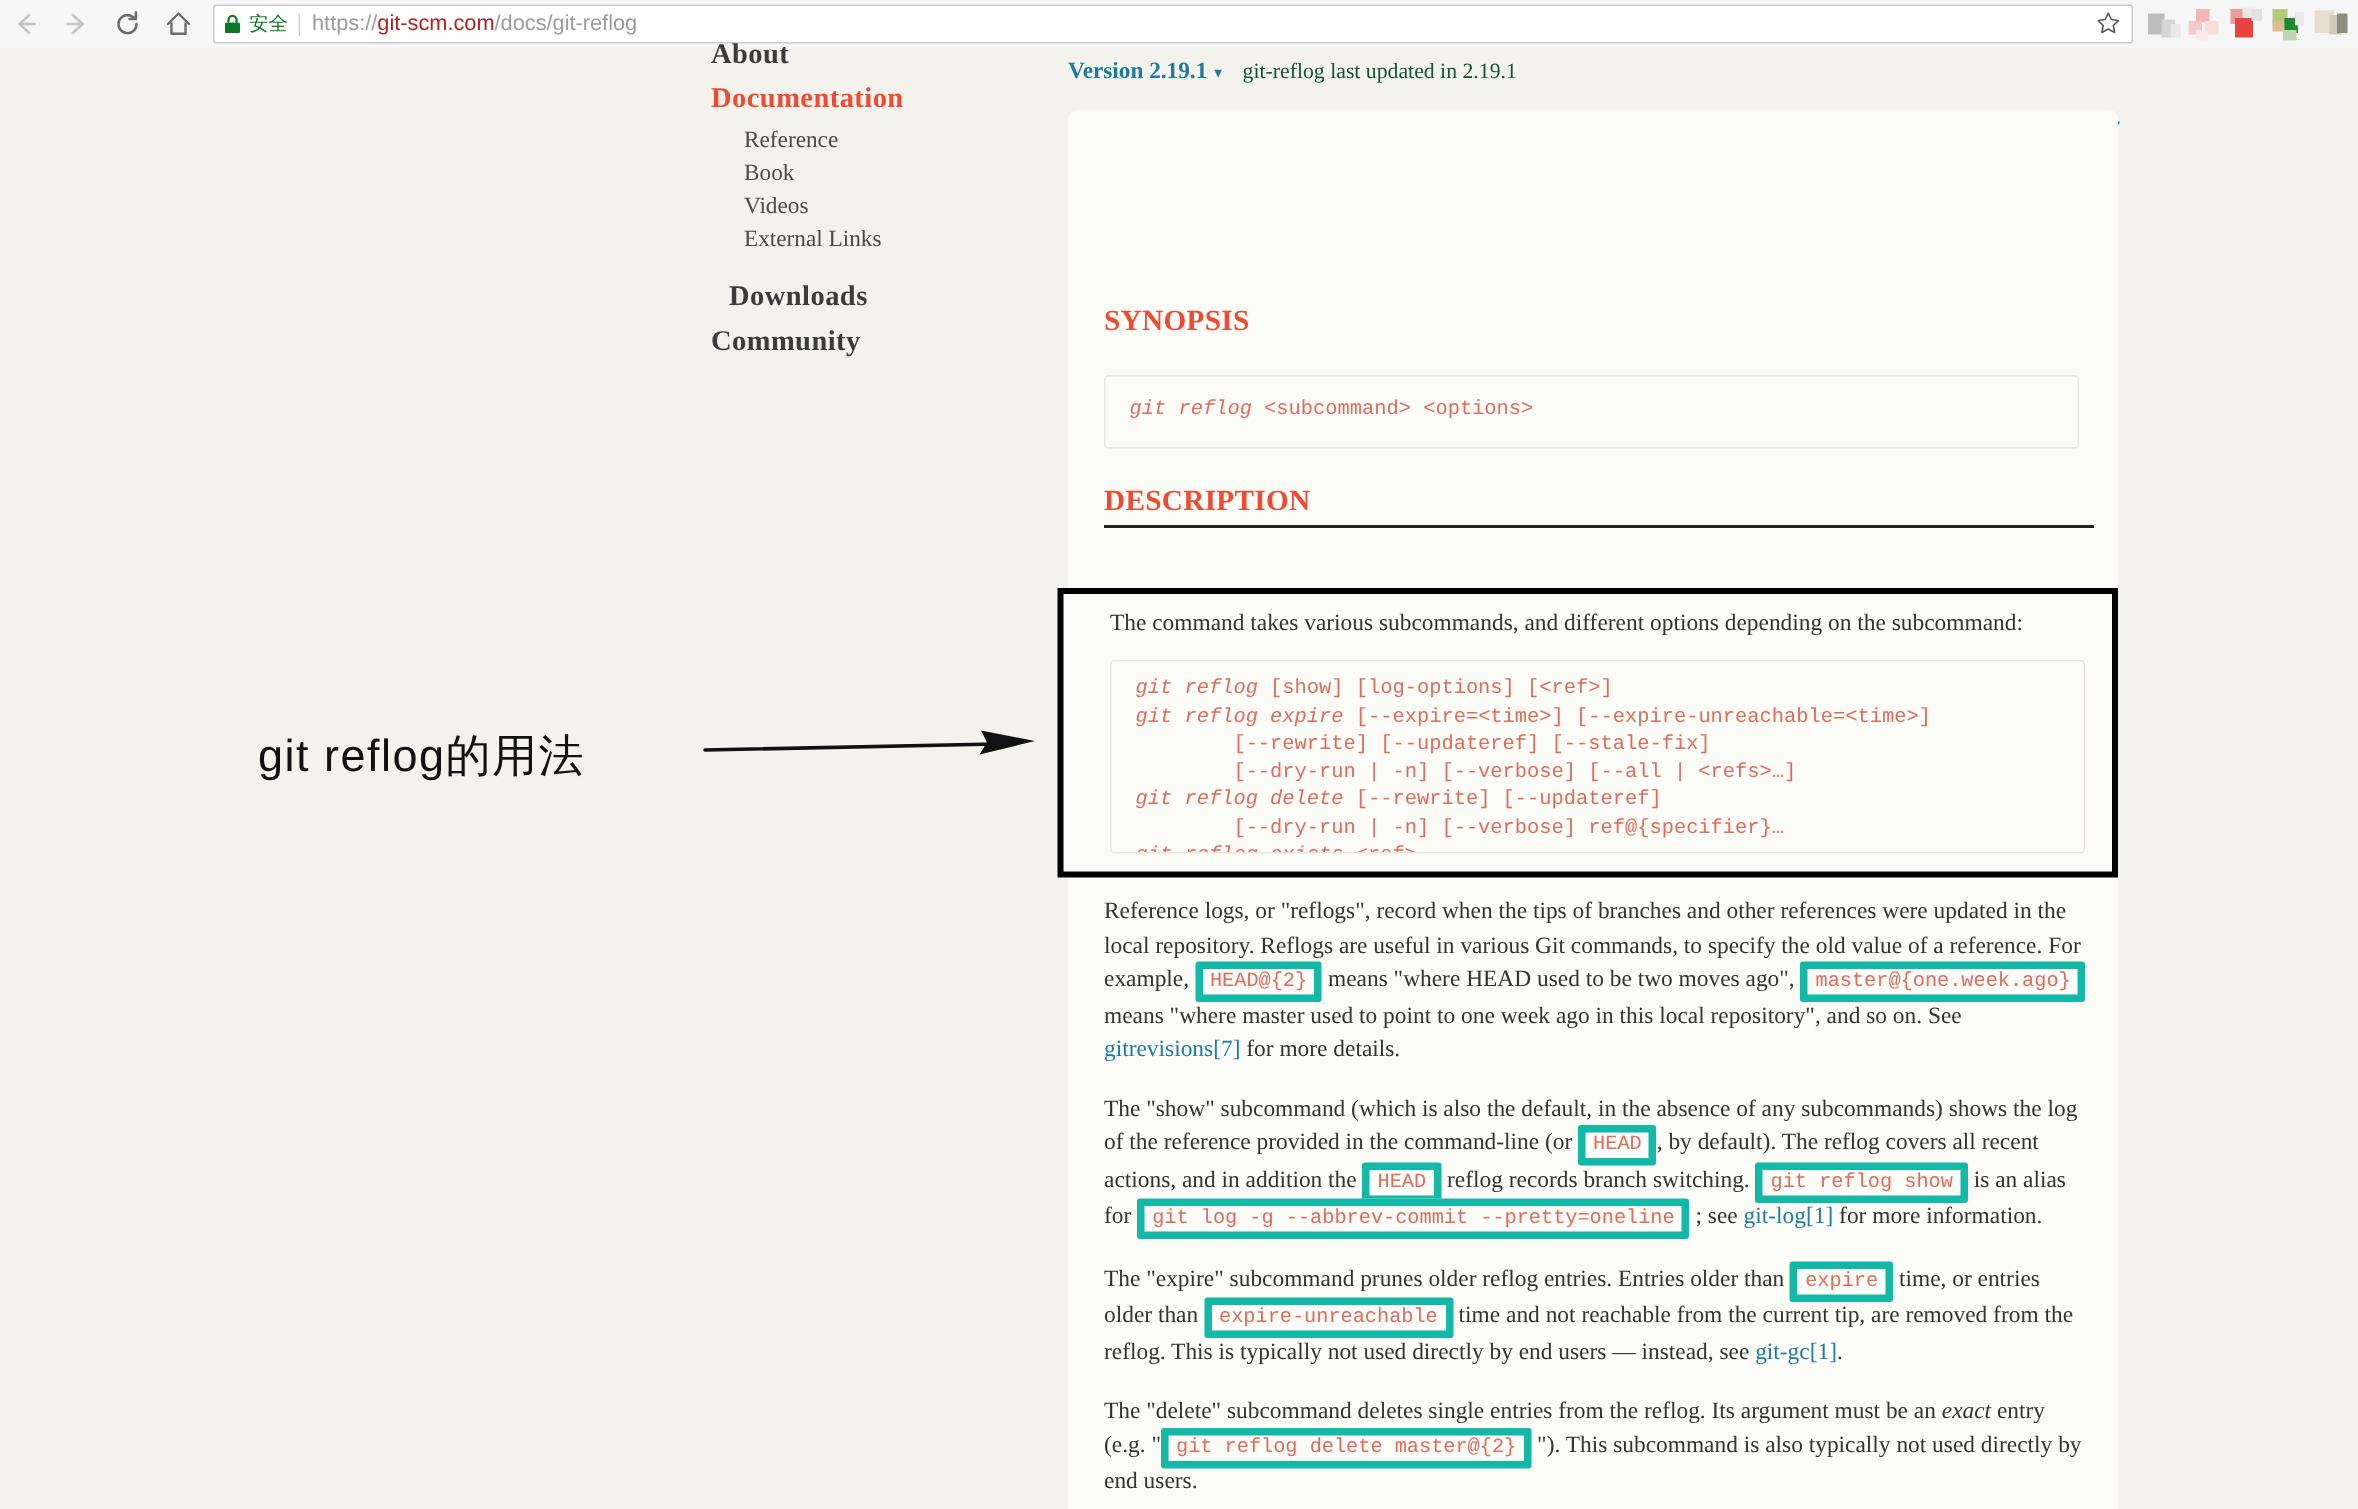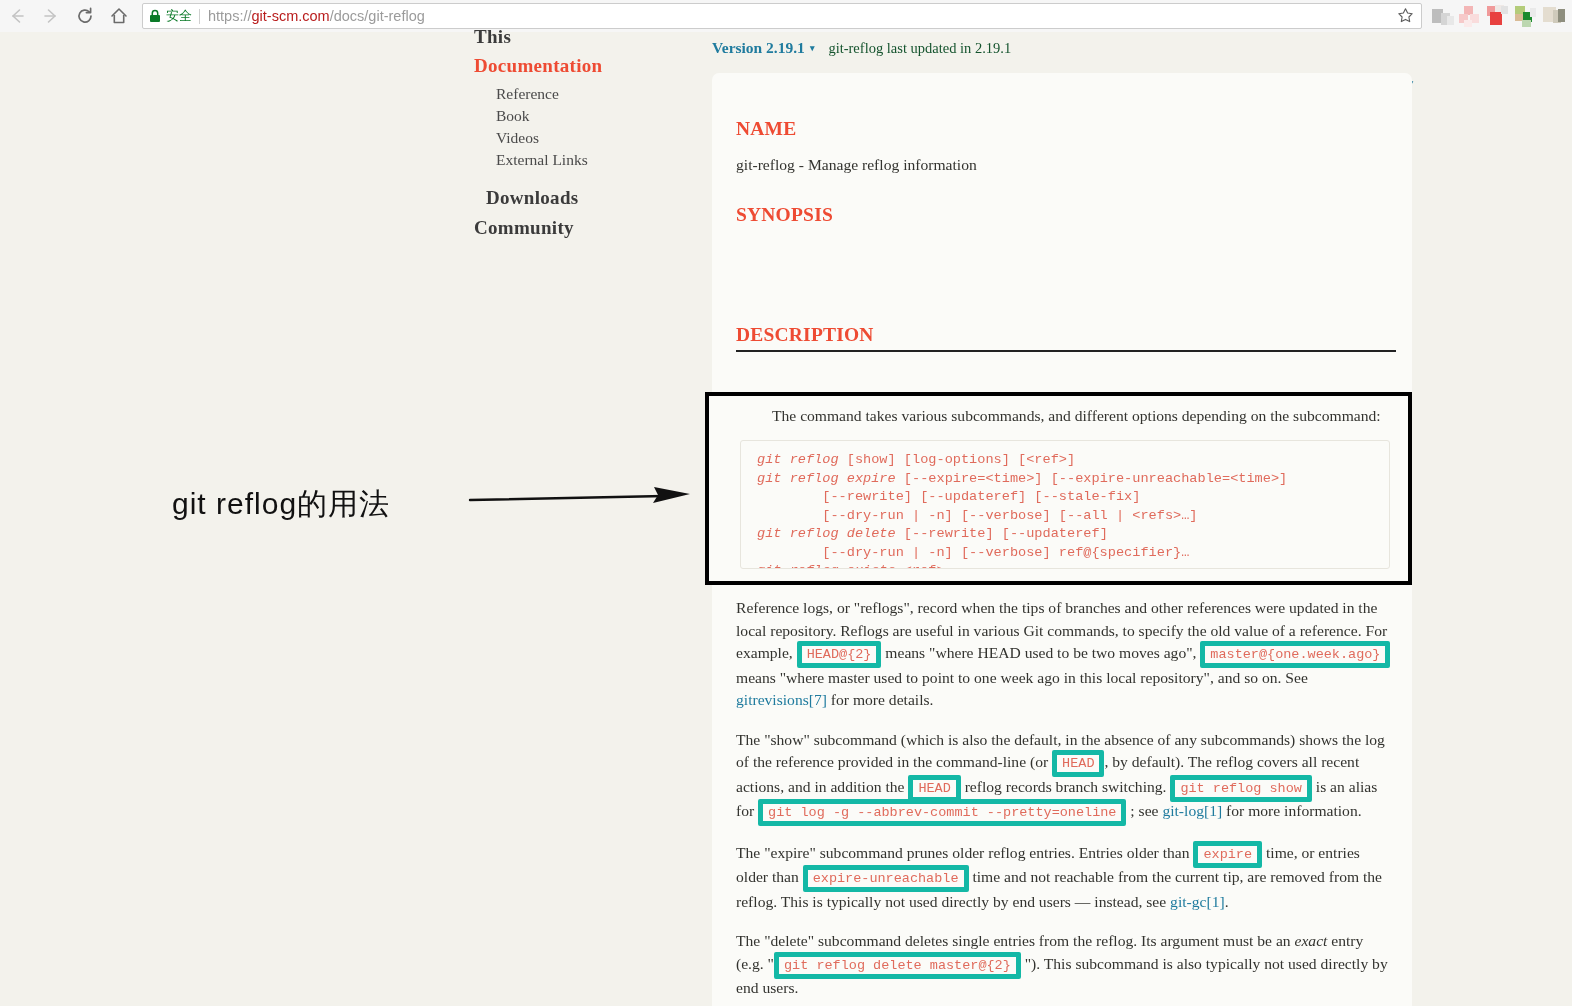--- a/index.html
+++ b/index.html
@@ -127,21 +127,21 @@
   #description-block{position:absolute;left:736px;top:292px;width:660px;}
 
   
   #desc-highlight-box{
     position:absolute;left:705px;top:360px;width:707px;height:193px;
     border:4px solid #000;box-sizing:border-box;
     background:#fbfbf8;
   }
   #desc-intro{
     position:absolute;left:31px;top:9px;width:645px;
-    font-size:15.6px;color:#33332f;line-height:22px;margin-left:32px;
+    font-size:15.6px;color:#33332f;line-height:22px;
   }
   #desc-code-wrap{position:absolute;left:31px;top:44px;width:650px;}
   #desc-code-wrap pre.codeblock{height:129px;box-sizing:border-box;padding:10px 16px;}
 
   #after-box{position:absolute;left:736px;top:565px;width:658px;}
 
   
   #annotation-text{
     position:absolute;left:172px;top:452px;
     font-family:"Liberation Sans", sans-serif;
@@ -242,21 +242,21 @@
           <rect x="11" y="6" width="8" height="13" fill="#cfcabb"></rect>
           <rect x="16" y="5" width="7" height="13" fill="#8e8e7e"></rect>
         </svg>
     </span>
   </div>
 </div>
 
 <div id="page">
 
   <nav id="sidebar">
-    <div class="nav-top" id="nav-about">This</div>
+    <div class="nav-top" id="nav-about">About</div>
     <div class="nav-top active" id="nav-documentation">Documentation</div>
     <div class="nav-sub" id="nav-reference">Reference</div>
     <div class="nav-sub" id="nav-book">Book</div>
     <div class="nav-sub" id="nav-videos">Videos</div>
     <div class="nav-sub" id="nav-external">External Links</div>
     <div class="nav-top" id="nav-downloads">Downloads</div>
     <div class="nav-top" id="nav-community">Community</div>
   </nav>
 
   <div id="version-bar">
@@ -266,27 +266,26 @@
     </span>
     <span id="version-note">git-reflog last updated in 2.19.1</span>
     <span id="topics-select">
       <span>Topics</span>
       <span class="caret">▾</span>
     </span>
   </div>
 
   <div id="content-panel"></div>
 
-  <div id="name-block">
-    <h2 class="sect">NAME</h2>
-    <p class="body">git-reflog - Manage reflog information</p>
-  </div>
 
   <div id="synopsis-block">
     <h2 class="sect">SYNOPSIS</h2>
+  </div>
+  <div id="synopsis-code">
+    <pre class="codeblock"><i>git reflog</i><span> &lt;subcommand&gt; &lt;options&gt;</span></pre>
   </div>
 
   <div id="description-block">
     <h2 class="sect underlined">DESCRIPTION</h2>
   </div>
 
   <div id="desc-highlight-box">
     <div id="desc-intro">The command takes various subcommands, and different options depending on the subcommand:</div>
     <div id="desc-code-wrap">
       <pre class="codeblock" id="desc-code-block"><i>git reflog</i> [show] [log-options] [&lt;ref&gt;]

